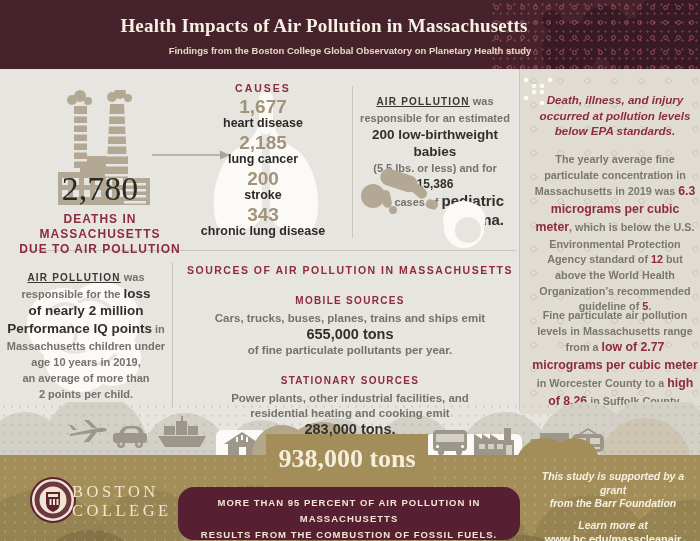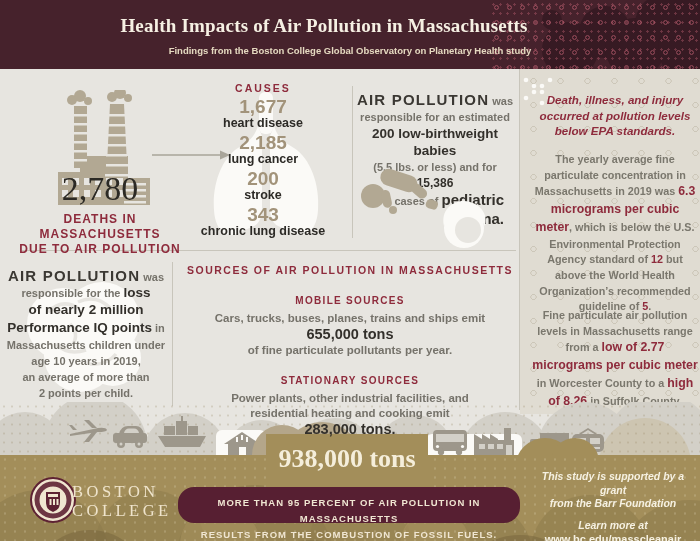--- a/index.html
+++ b/index.html
@@ -22,21 +22,21 @@
   
   .main{position:absolute;left:0;top:69px;width:700px;height:386px;background:#e7e5e0;}
   .side{position:absolute;left:520px;top:69px;width:180px;height:345px;background:#e0dcd2;
     background-image:radial-gradient(circle,rgba(175,166,146,0) 2px,rgba(175,166,146,.4) 2.2px 3px,rgba(175,166,146,0) 3.2px);
     background-size:27px 24px;}
   .vline{position:absolute;width:1px;background:#c8c5bb;}
   .hline{position:absolute;height:1px;background:#c8c5bb;}
 
   
   .g  {color:#75726a;font-weight:700;font-size:11px;}
-  .caps{color:#3b3833;font-weight:800;font-size:15px;letter-spacing:1.2px;}
+  .caps{color:#3b3833;font-weight:800;font-size:10px;letter-spacing:1.2px;text-decoration:underline;}
   .em {color:#33302b;font-weight:800;font-size:13.5px;}
   .em2{color:#33302b;font-weight:800;font-size:12px;}
   .big{font-size:15px;font-weight:800;color:#33302b;}
   .ln {line-height:16px;}
   .lnB{line-height:17px;}
   .r  {text-align:right;padding-right:10px;}
   .redlbl{color:#8e2b3c;font-weight:800;font-size:12px;letter-spacing:1px;line-height:15px;}
   .deaths-num{font-family:"Liberation Serif",serif;font-size:34px;color:#2c2a25;}
   .cz-val{color:#a2937a;font-weight:800;font-size:19px;line-height:19px;margin-top:3px;}
   .cz-lbl{color:#2c2a26;font-weight:800;font-size:12.5px;line-height:14px;margin-bottom:3px;}
@@ -59,21 +59,21 @@
   .midcloud{position:absolute;border-radius:50%;background:#b4a68a;z-index:1;}
   .goldpoke{position:absolute;border-radius:50%;background:#a38e5a;z-index:1;}
   .goldband{position:absolute;left:0;top:455px;width:700px;height:86px;background:#a38e5a;overflow:hidden;z-index:2;}
   .kc{position:absolute;border-radius:50%;}
   .gold-dots{position:absolute;left:0;top:0;width:700px;height:86px;
     background-image:radial-gradient(circle,rgba(243,235,212,.2) 1px,transparent 1.3px);background-size:10px 9px;}
   .goldtab{position:absolute;left:266px;top:434px;width:162px;height:60px;background:#a38e5a;z-index:2;}
   .total{position:absolute;left:266px;top:444px;width:162px;text-align:center;z-index:3;
     font-family:"Liberation Serif",serif;font-weight:700;font-size:26px;color:#f5eedb;}
 
-  .fossil{position:absolute;left:178px;top:487px;width:342px;height:36px;border-radius:16px;background:#571f32;z-index:3;}
+  .fossil{position:absolute;left:178px;top:487px;width:342px;height:53px;border-radius:16px;background:#571f32;z-index:3;}
   .fossil div{color:#f0e6d2;font-weight:800;font-size:9.5px;letter-spacing:1px;text-align:center;line-height:16px;}
   .fossil .f1{margin-top:8px;}
 
   .logo-txt{position:absolute;left:72px;top:482px;z-index:3;font-family:"Liberation Serif",serif;
     color:#efe4cc;font-size:16.5px;letter-spacing:3.5px;line-height:19px;}
   .credits{position:absolute;left:528px;top:470px;width:170px;text-align:center;z-index:3;color:#f6f1e2;}
   .cr-i{font-style:italic;font-weight:700;font-size:10.5px;line-height:13.5px;}
   .cr-b{font-weight:800;font-size:11px;line-height:14px;}
   svg{display:block;}
 </style>

